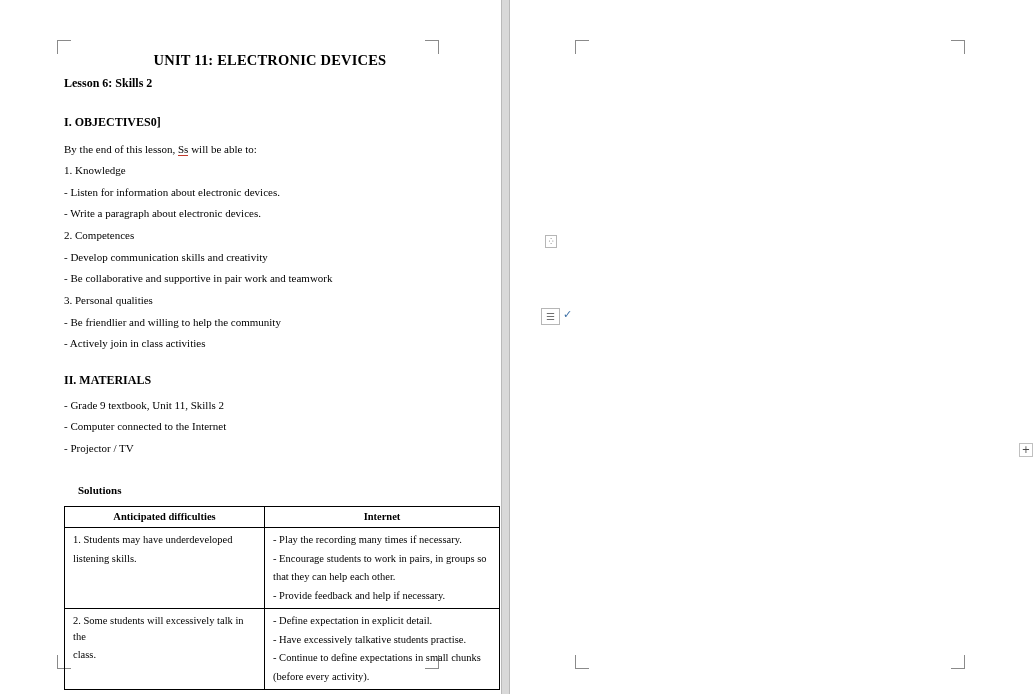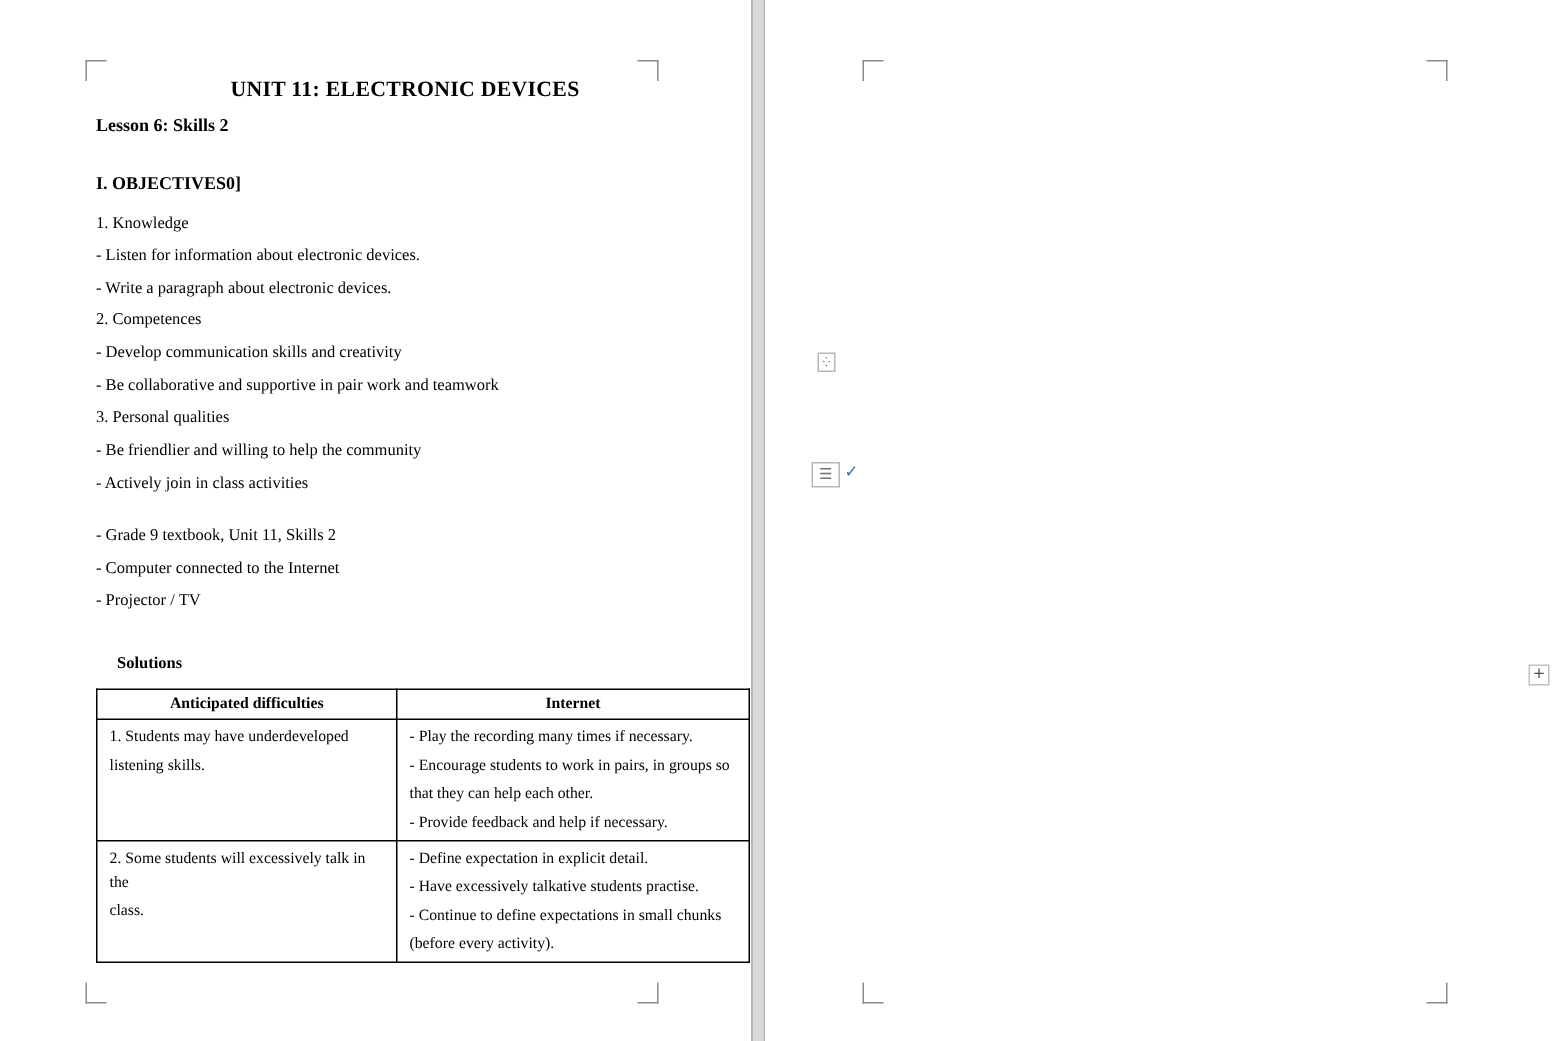--- a/index.html
+++ b/index.html
@@ -13,21 +13,21 @@
     overflow: hidden;
     font-family: "Liberation Serif", serif;
     color: #000000;
     position: relative;
   }
   .page-wrap {
     position: absolute;
     top: 0; left: 0;
     width: 1018px;
     height: 694px;
-    background: #0f172a;
+    background: #e5e5e5;
   }
   
   .page-gap {
     position: absolute;
     top: 0;
     left: 501px;
     width: 9px;
     height: 694px;
     background: #d9d9d9;
   }
@@ -195,35 +195,39 @@
     <div class="crop tr" style="left:425px; top:40px;"></div>
     <div class="crop bl" style="left:57px;  top:655px;"></div>
     <div class="crop br" style="left:425px; top:655px;"></div>
 
     <div class="content l-content">
       <h1 class="doc-title">UNIT 11: ELECTRONIC DEVICES</h1>
       <div class="doc-subtitle">Lesson 6: Skills 2</div>
 
       <div class="sec-head">I. OBJECTIVES0]</div>
 
+      <p class="line">
+        <span>By the end of this lesson, </span><span class="underline-red">Ss</span><span> will be able to:</span>
+      </p>
 
       <p class="line bold">1. Knowledge</p>
       <p class="line">- Listen for information about electronic devices.</p>
       <p class="line">- Write a paragraph about electronic devices.</p>
 
       <p class="line bold">2. Competences</p>
       <p class="line">- Develop communication skills and creativity</p>
       <p class="line">- Be collaborative and supportive in pair work and teamwork</p>
 
       <p class="line bold">3. Personal qualities</p>
       <p class="line">- Be friendlier and willing to help the community</p>
       <p class="line">- Actively join in class activities</p>
 
       <div class="spacer-14"></div>
 
+      <div class="sec-head tight">II. MATERIALS</div>
       <p class="line">- Grade 9 textbook, Unit 11, Skills 2</p>
       <p class="line">- Computer connected to the Internet</p>
       <p class="line">- Projector / TV</p>
 
       <div class="spacer-20"></div>
 
       <div class="assumption">Solutions</div>
 
       <table class="grid">
         <colgroup>

